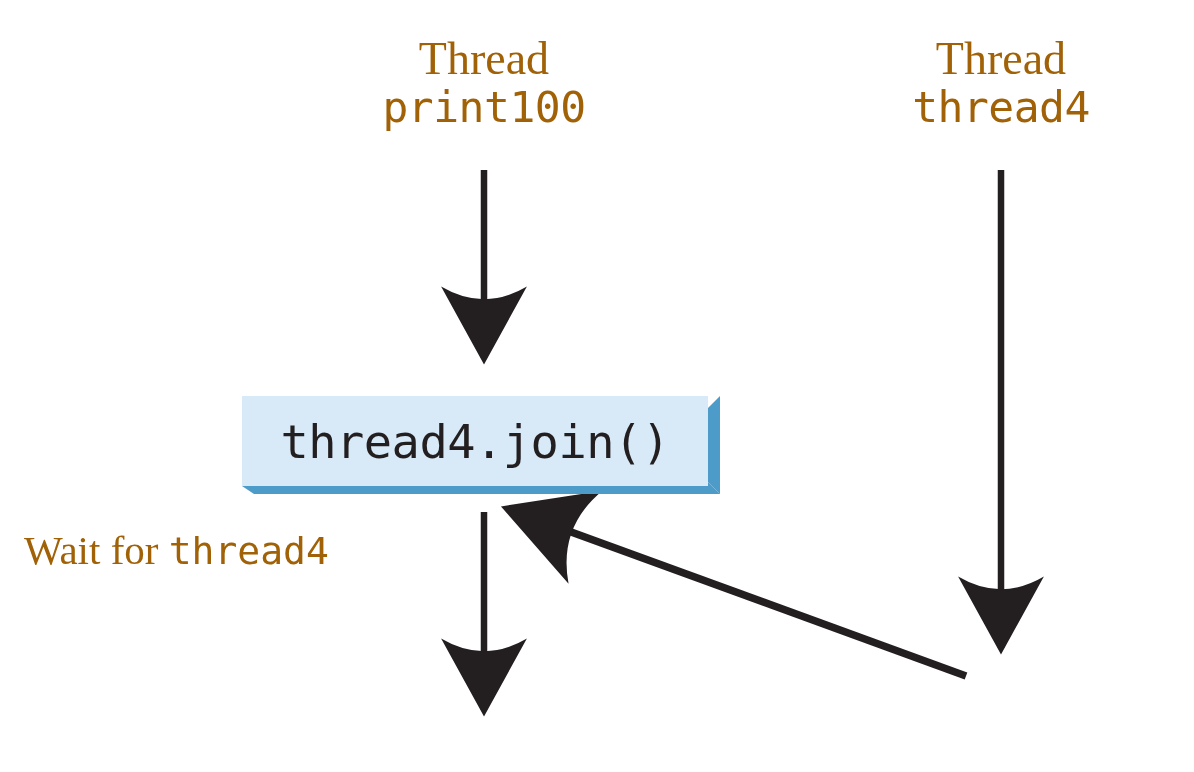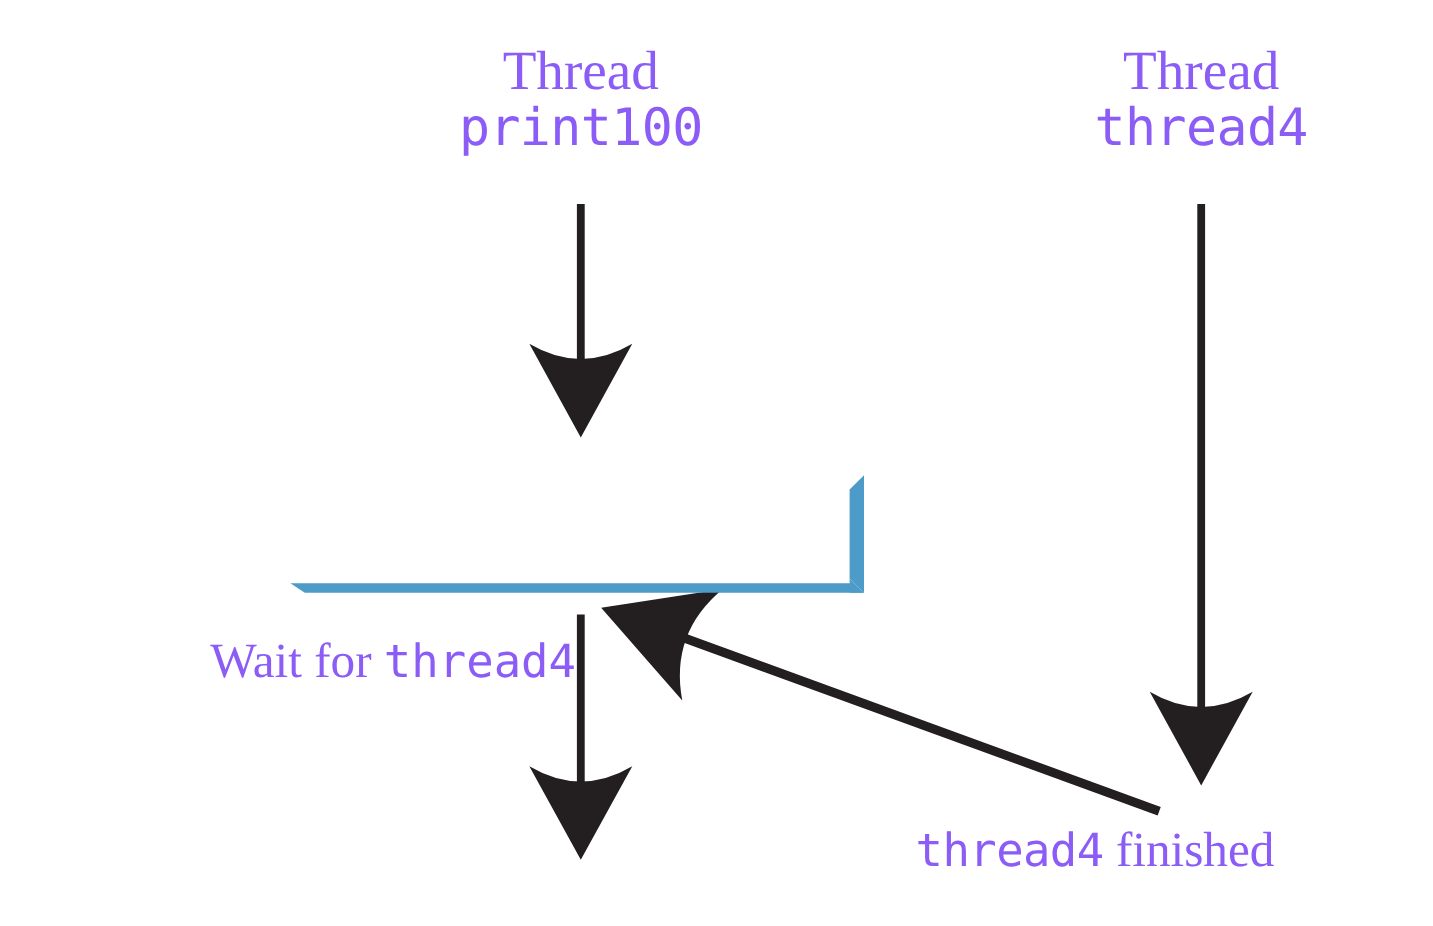--- a/index.html
+++ b/index.html
@@ -23,21 +23,21 @@
     position: absolute;
     left: 0;
     top: 0;
     width: 1194px;
     height: 772px;
   }
   .lbl {
     position: absolute;
     white-space: nowrap;
     line-height: 1.08;
-    color: #8b5cf6;
+    color: #a16207;
   }
   .serif { font-family: "Liberation Serif", serif; }
   .mono  { font-family: "DejaVu Sans Mono", monospace; }
 
   
   .col-head {
     text-align: center;
     transform: translateX(-50%);
   }
   .col-head .serif { font-size: 46px; display: block; }
@@ -63,24 +63,24 @@
   }
   .code-box .code-text {
     font-family: "DejaVu Sans Mono", monospace;
     font-size: 47px;
     color: #231f20;
     letter-spacing: -0.5px;
   }
 
   
   #wait-caption {
-    left: 40px;
+    left: 24px;
     top: 528px;
     width: 440px;
-    text-align: right;
+    text-align: left;
     font-size: 41px;
   }
   #wait-caption .mono { font-size: 38px; }
   #wait-caption .line2 { display: block; }
 
   
   #finished-caption {
     left: 763px;
     top: 686px;
     font-size: 41px;
@@ -121,22 +121,22 @@
   <div class="lbl col-head" id="head-left">
     <span class="serif">Thread</span>
     <span class="mono">print100</span>
   </div>
 
   <div class="lbl col-head" id="head-right">
     <span class="serif">Thread</span>
     <span class="mono">thread4</span>
   </div>
 
+  <div class="code-box">
+    <span class="code-text">thread4.join()</span>
+  </div>
 
   <div class="lbl" id="wait-caption">
     <span class="serif">Wait for </span><span class="mono">thread4</span>
   </div>
 
-  <div class="lbl" id="finished-caption">
-    <span class="mono">thread4</span><span class="serif"> finished</span>
-  </div>
 
 </div>
 
 </body></html>

